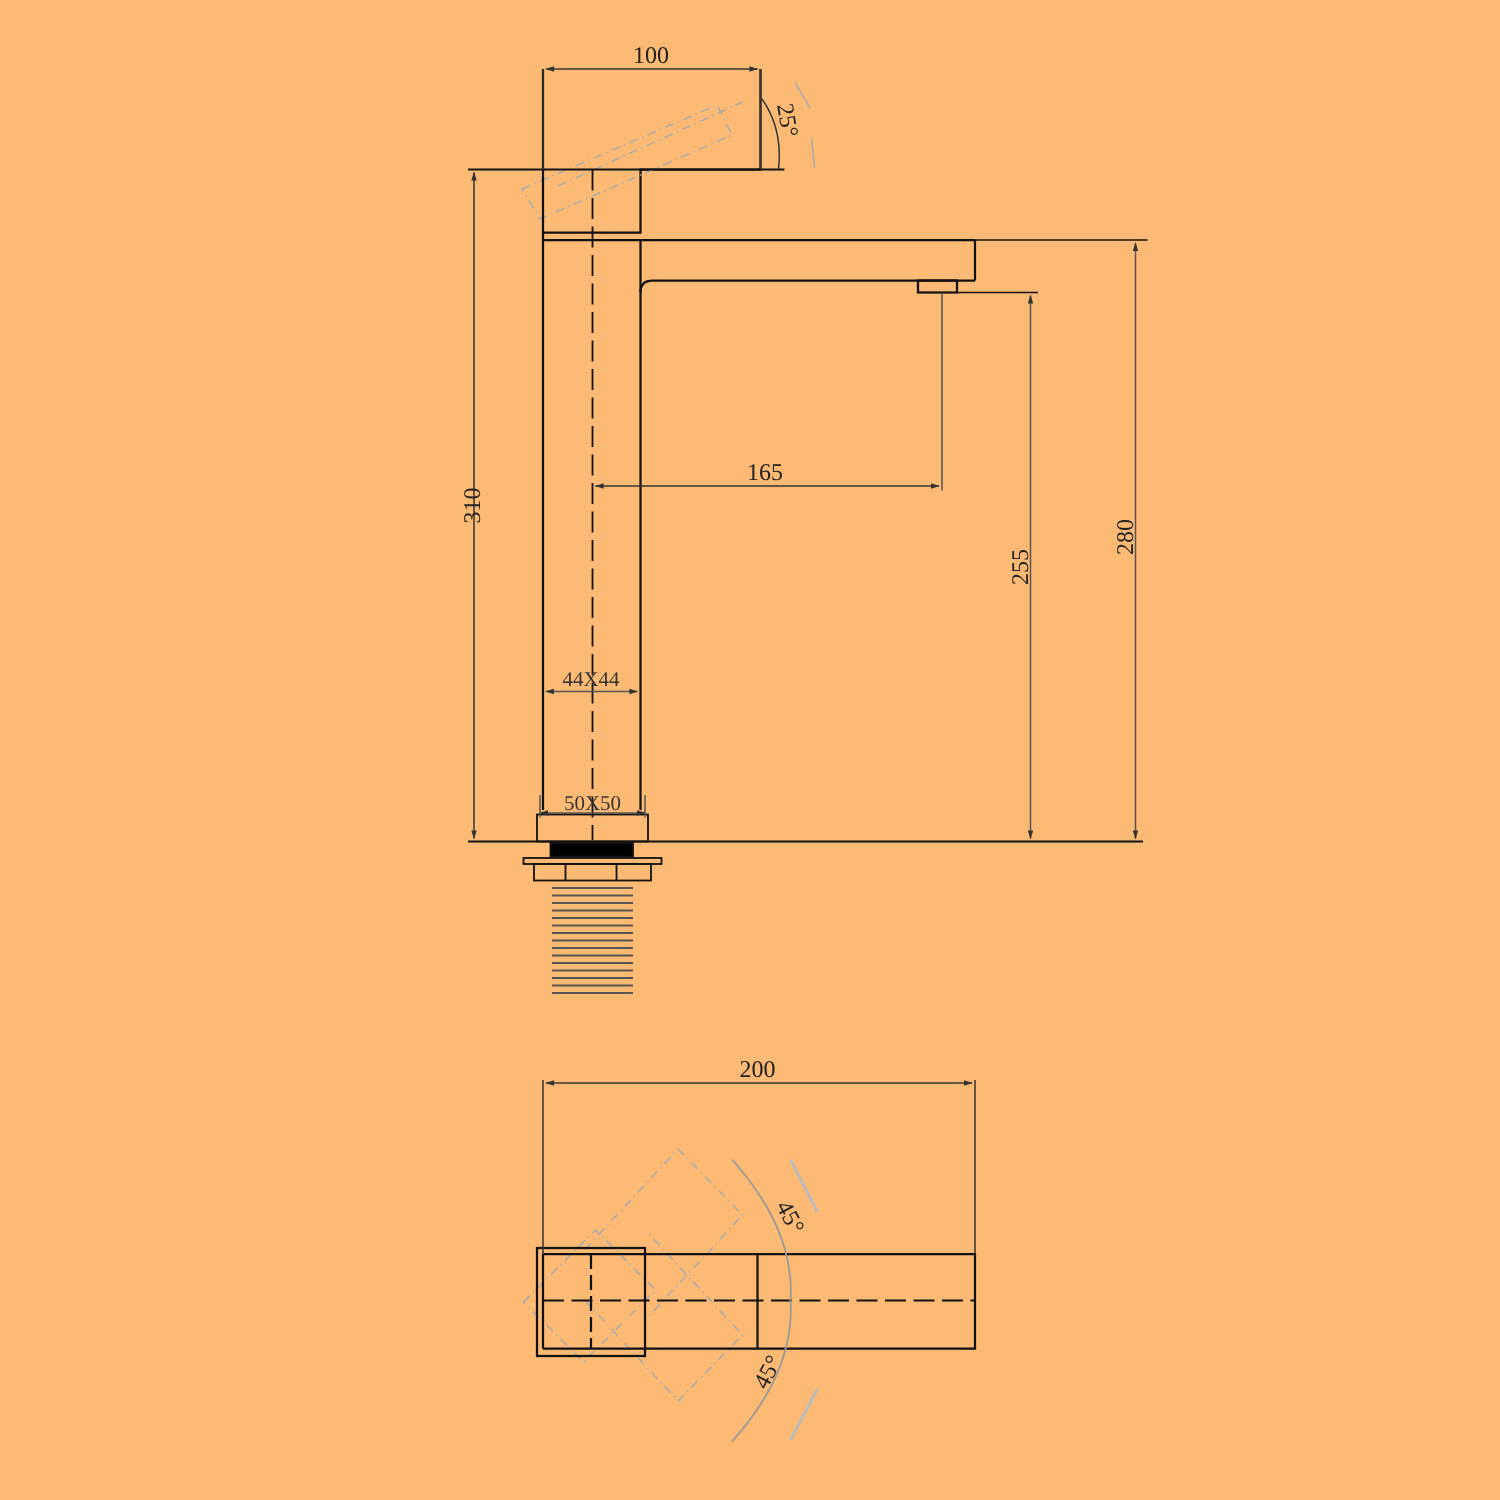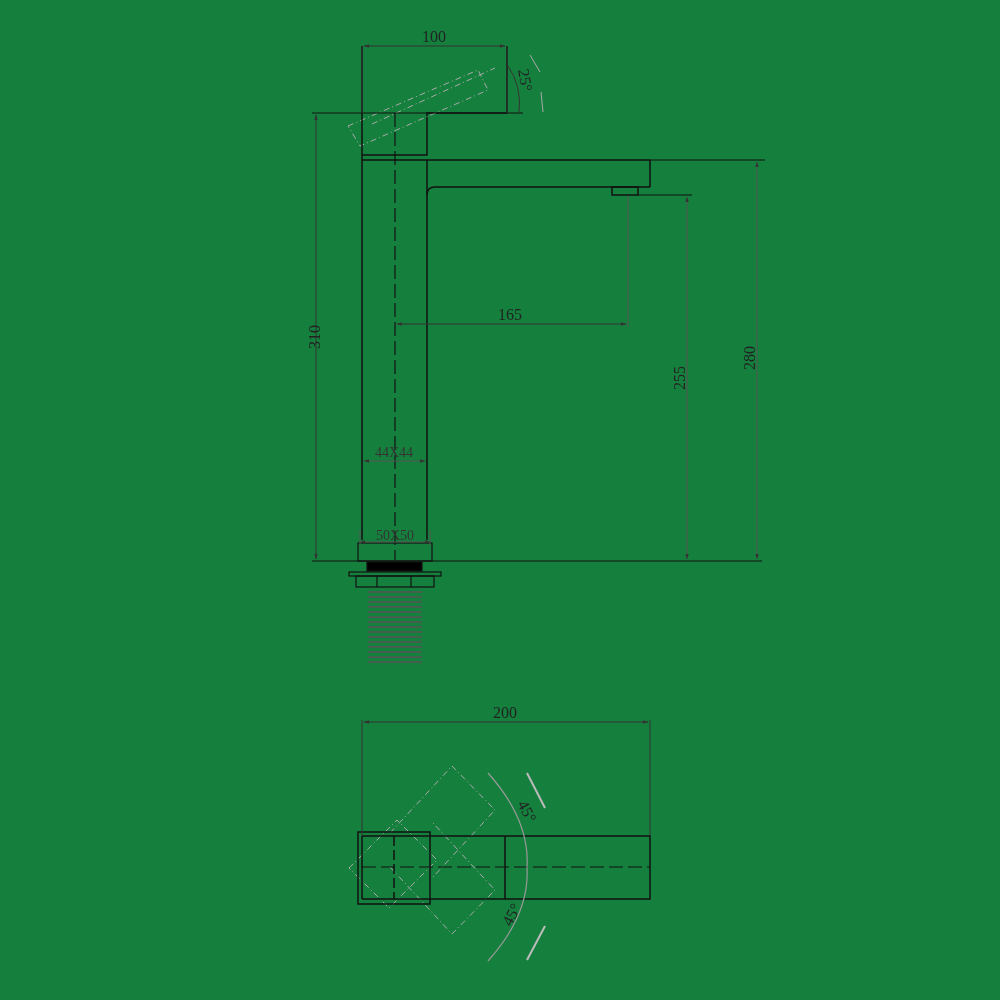--- a/index.html
+++ b/index.html
@@ -1,16 +1,16 @@
 <!DOCTYPE html>
 <html><head>
 <meta charset="utf-8">
 <style>
   html,body{margin:0;padding:0;background:#fff;}
-  #canvas{position:relative;width:1000px;height:1000px;background:#15803d;overflow:hidden;}
+  #canvas{position:relative;width:1000px;height:1000px;background:#fdba74;overflow:hidden;}
   svg{position:absolute;left:0;top:0;}
   .dim-text{font-family:"Liberation Serif","DejaVu Serif",serif;font-size:16px;fill:#222;}
   .small-text{font-family:"Liberation Serif","DejaVu Serif",serif;font-size:14px;fill:#333;}
 </style>
 </head>
 <body>
 
 <div id="canvas">
 <svg width="1000" height="1000" viewBox="0 0 1000 1000">
   <defs>

